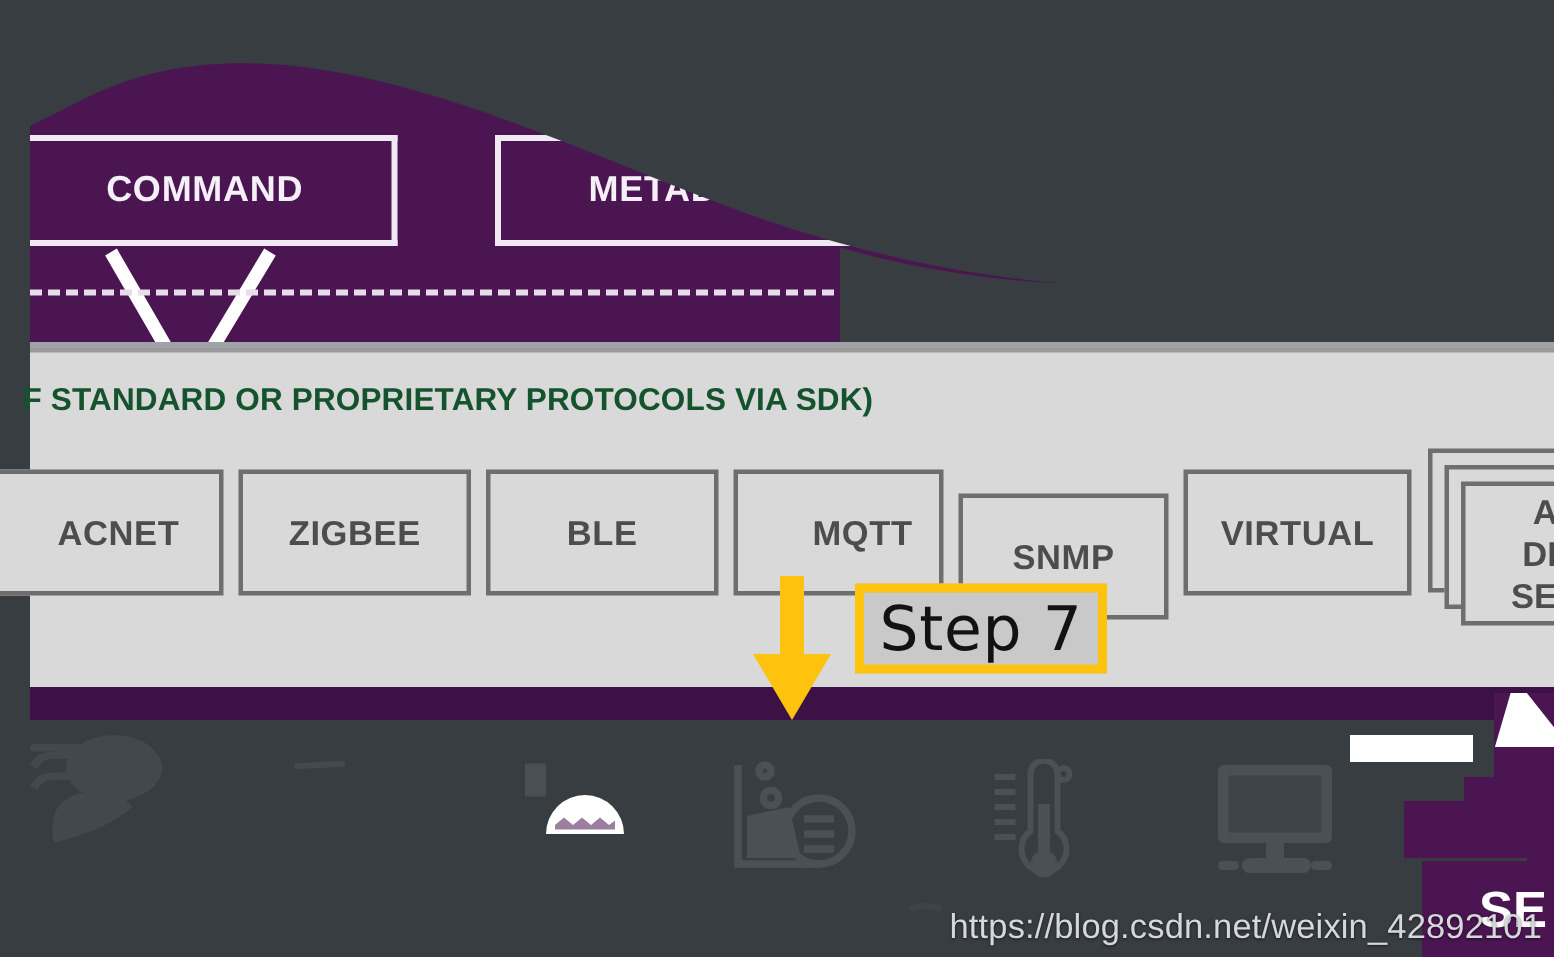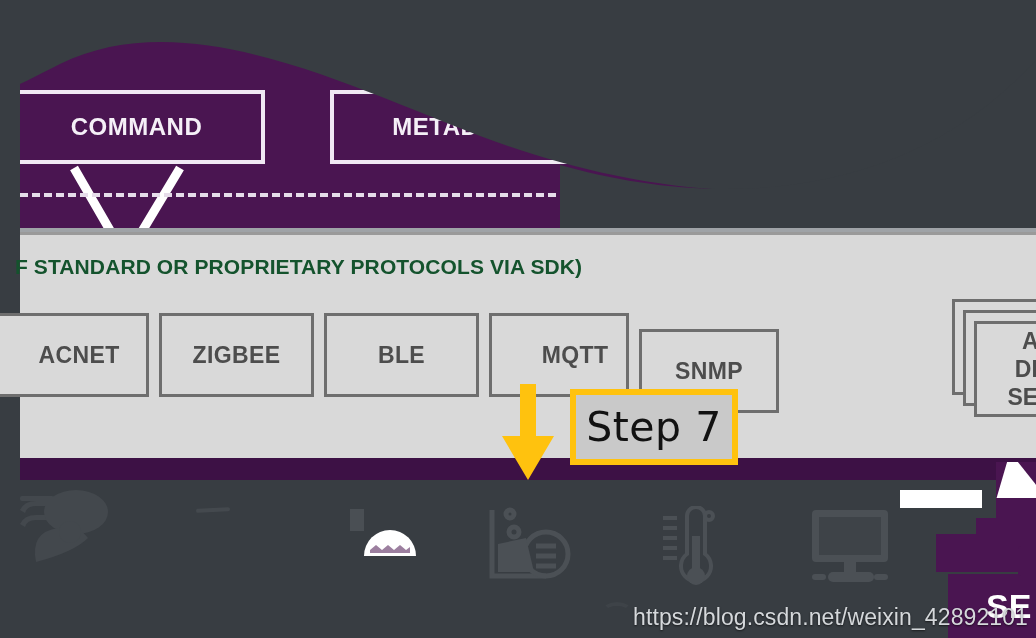--- a/index.html
+++ b/index.html
@@ -159,20 +159,23 @@
     </div>
     <div class="proto-box" style="left:139px; width:155px;">
       <span>ZIGBEE</span>
     </div>
     <div class="proto-box" style="left:469px; width:140px;padding-left:32px;">
       <span>MQTT</span>
     </div>
     <div class="proto-box" style="left:619px; width:140px;margin-top:16px;">
       <span>SNMP</span>
     </div>
+    <div class="proto-box" style="left:769px; width:152px;">
+      <span>VIRTUAL</span>
+    </div>
 
     <div class="stack-box" style="left:932px; top:64px; width:115px; height:96px;"></div>
     <div class="stack-box" style="left:943px; top:75px; width:115px; height:96px;"></div>
     <div class="stack-front" style="left:954px; top:86px; width:115px; height:96px;">
       <span>AD</span>
       <span>DEV</span>
       <span>SERV</span>
     </div>
   </div>
 
@@ -242,19 +245,19 @@
       <text x="86" y="156" font-family="Liberation Sans, sans-serif" font-size="34" font-weight="bold" fill="#FFFFFF">SE</text>
     </svg>
 
     <div class="ghost-icon" style="left:602px; top:122px; width:30px; height:18px; border:4px solid #3E4348; border-radius:50%; border-color:#3E4348 transparent transparent transparent;"></div>
   </div>
 
   <svg class="arrow-wrap" style="left:498px; top:384px;" width="60" height="98" viewBox="0 0 60 98">
     <path d="M22,0 L38,0 L38,52 L56,52 L30,96 L4,52 L22,52 Z" fill="#FFC20E"></path>
   </svg>
 
-  <div class="step-callout" style="left:570px; top:389px; width:168px; height:76px;">
+  <div class="step-callout" style="left:570px; top:389px; width:168px; height:60px;">
     <span>Step 7</span>
   </div>
 
   <div class="watermark">https://blog.csdn.net/weixin_42892101</div>
 
 </div>
 
 </body></html>

